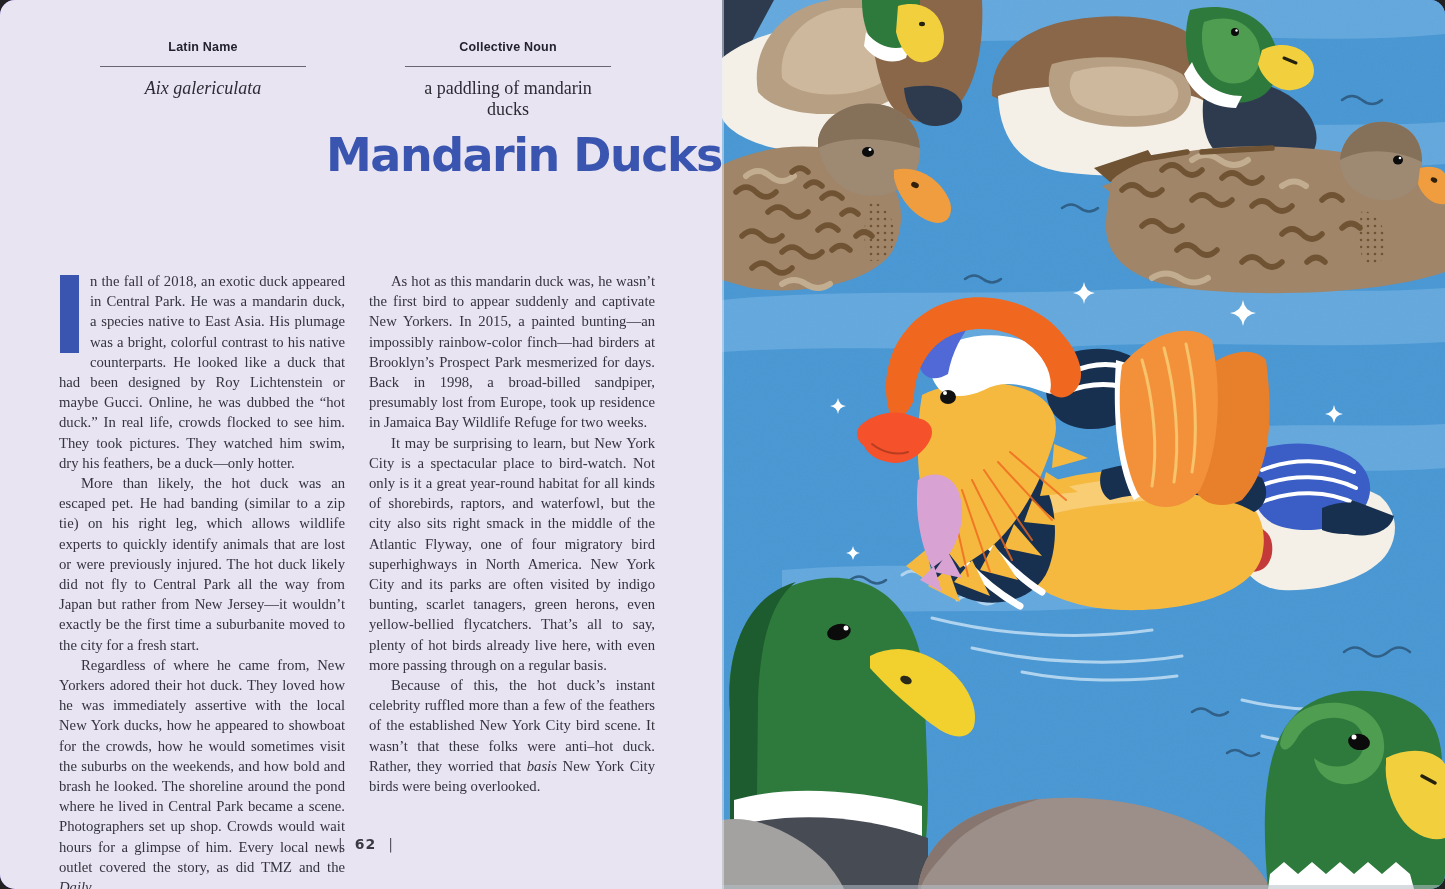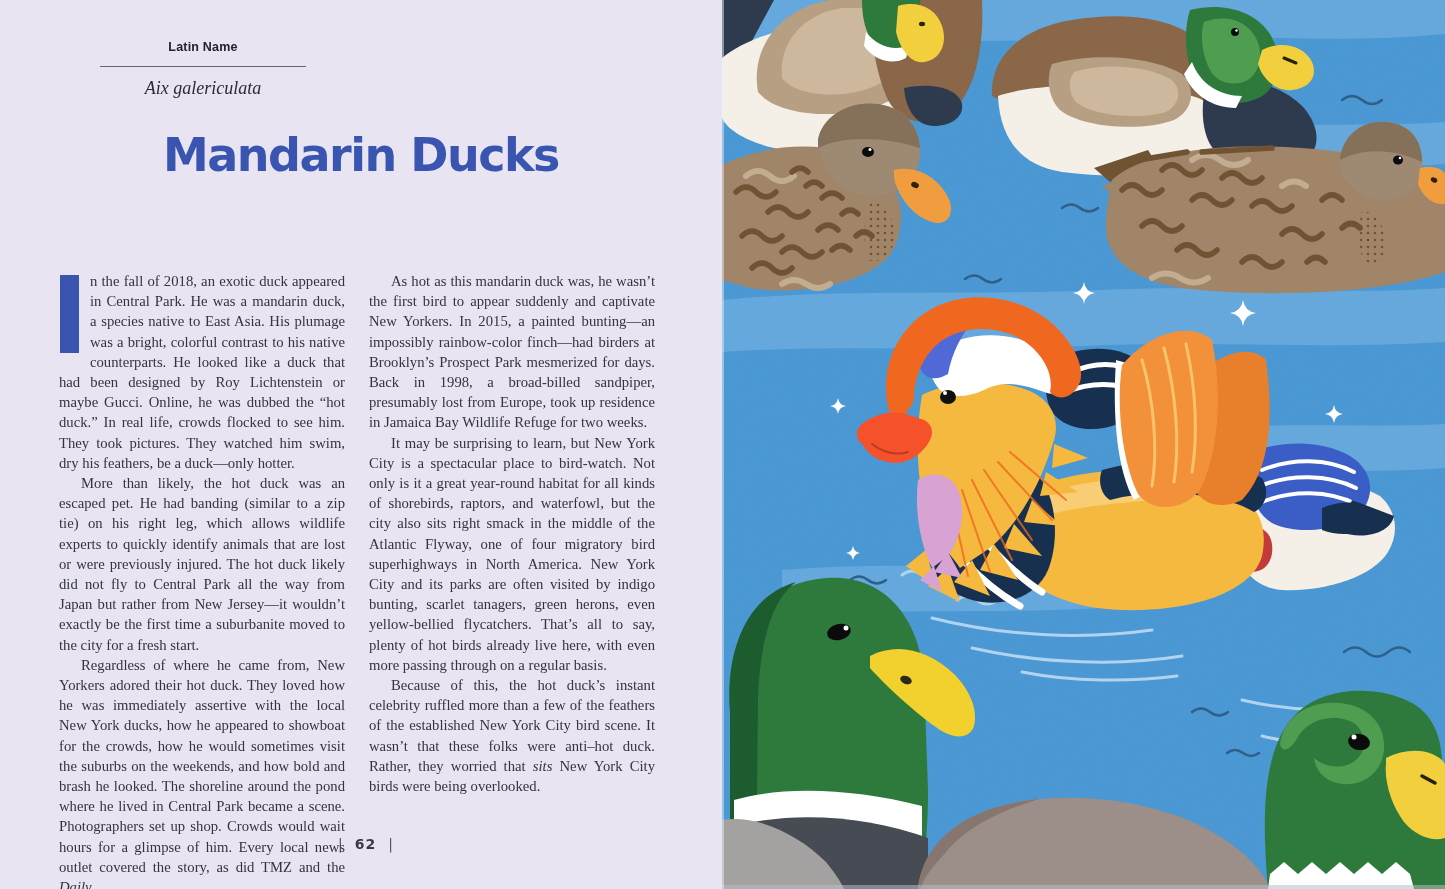--- a/index.html
+++ b/index.html
@@ -1,27 +1,27 @@
 <!DOCTYPE html>
 <html style="--page-bg: #e8e4f1; --title-blue: #3a55b0; --text: #34333e; --water: #4695d2; --water-band: #79b5e4; --ripple-dark: #2b5c84; --ripple-light: #aed2ee; --green: #2e7a3c; --green-light: #4f9d50; --green-dark: #1d5c2f; --yellow: #f2cf3d; --yellow2: #f2d12e; --brown: #8a6748; --tan: #b79f84; --tan-light: #cdb89d; --cream: #f4f0e7; --navy: #2e3b4f; --deep-navy: #17304f; --fem: #a08568; --fem-dark: #6f5333; --fem-light: #c2ad90; --fem-face: #9e8973; --fem-crown: #85705a; --bill-orange: #ef9d3e; --crest: #f0681f; --crown-blue: #5069d6; --gold: #f5b93f; --gold-light: #f8cd74; --pink: #d8a3d3; --bill-red: #f5512b; --sail: #f3913b; --sail-dark: #e87f2a; --wing-blue: #3a5ec6; --red: #c43a3a; --slate: #474b54; --gray-body: #a3a2a0; --mound: #9c8e88; --mound-dark: #86766f;"><head>
 <meta charset="utf-8">
 <style>
   html,body{margin:0;padding:0;background:#222;}
   .screen{position:relative;width:1445px;height:889px;overflow:hidden;background:#8b5cf6;
-          font-family:"Liberation Serif",serif;}
+          font-family:"Liberation Serif",serif;border-radius:15px;}
   
   .page-left{position:absolute;left:0;top:0;width:722px;height:889px;background:var(--page-bg);}
   .hdr{position:absolute;top:40px;width:206px;text-align:center;}
   .hdr-latin{left:100px;} .hdr-coll{left:405px;}
   .hdr-label{font-family:"Liberation Sans",sans-serif;font-weight:bold;font-size:12.5px;
              color:#23222e;letter-spacing:.2px;}
   .hdr-rule{border:0;border-top:1.5px solid #6a6570;margin:12px 0 11px 0;}
   .hdr-value{font-size:18px;color:#2c2b35;}
   .hdr-value.italic{font-style:italic;}
-  .page-title{position:absolute;top:128px;left:0;width:722px;text-align:center;
+  .page-title{position:absolute;top:128px;left:0;width:722px;text-align:right;
               font-family:"DejaVu Sans",sans-serif;font-weight:bold;font-size:46px;
               letter-spacing:-1.5px;color:var(--title-blue);}
   .columns{position:absolute;left:59px;top:227px;width:596px;display:flex;gap:24px;}
   .col{width:286px;margin-top:44px;}
   .para{margin:0;text-indent:22px;font-size:14.7px;line-height:20.2px;color:var(--text);
         text-align:justify;}
   .para.noindent{text-indent:0;}
   .dropcap{display:block;float:left;width:19px;height:78px;background:var(--title-blue);
            color:transparent;overflow:hidden;margin:4px 11px 2px 1px;}
   .footer{position:absolute;top:836px;left:0;width:667px;text-align:center;
@@ -38,33 +38,38 @@
 <div class="screen">
 
   <div class="page-left">
 
     <div class="hdr hdr-latin">
       <div class="hdr-label">Latin Name</div>
       <hr class="hdr-rule">
       <div class="hdr-value italic">Aix galericulata</div>
     </div>
 
+    <div class="hdr hdr-coll">
+      <div class="hdr-label">Collective Noun</div>
+      <hr class="hdr-rule">
+      <div class="hdr-value">a paddling of mandarin ducks</div>
+    </div>
 
     <div class="page-title">Mandarin Ducks</div>
 
     <div class="columns">
       <div class="col">
           <p class="para noindent"><span class="dropcap">I</span><span>n the fall of 2018, an exotic duck appeared in Central Park. He was a mandarin duck, a species native to East Asia. His plumage was a bright, colorful contrast to his native counterparts. He looked like a duck that had been designed by Roy Lichtenstein or maybe Gucci. Online, he was dubbed the “hot duck.” In real life, crowds flocked to see him. They took pictures. They watched him swim, dry his feathers, be a duck—only hotter.</span></p>
           <p class="para"><span>More than likely, the hot duck was an escaped pet. He had banding (similar to a zip tie) on his right leg, which allows wildlife experts to quickly identify animals that are lost or were previously injured. The hot duck likely did not fly to Central Park all the way from Japan but rather from New Jersey—it wouldn’t exactly be the first time a suburbanite moved to the city for a fresh start.</span></p>
           <p class="para"><span>Regardless of where he came from, New Yorkers adored their hot duck. They loved how he was immediately assertive with the local New York ducks, how he appeared to showboat for the crowds, how he would sometimes visit the suburbs on the weekends, and how bold and brash he looked. The shoreline around the pond where he lived in Central Park became a scene. Photographers set up shop. Crowds would wait hours for a glimpse of him. Every local news outlet covered the story, as did TMZ and the </span><em>Daily</em></p>
         </div>
       <div class="col">
           <p class="para"><span>As hot as this mandarin duck was, he wasn’t the first bird to appear suddenly and captivate New Yorkers. In 2015, a painted bunting—an impossibly rainbow-color finch—had birders at Brooklyn’s Prospect Park mesmerized for days. Back in 1998, a broad-billed sandpiper, presumably lost from Europe, took up residence in Jamaica Bay Wildlife Refuge for two weeks.</span></p>
           <p class="para"><span>It may be surprising to learn, but New York City is a spectacular place to bird-watch. Not only is it a great year-round habitat for all kinds of shorebirds, raptors, and waterfowl, but the city also sits right smack in the middle of the Atlantic Flyway, one of four migratory bird superhighways in North America. New York City and its parks are often visited by indigo bunting, scarlet tanagers, green herons, even yellow-bellied flycatchers. That’s all to say, plenty of hot birds already live here, with even more passing through on a regular basis.</span></p>
-          <p class="para"><span>Because of this, the hot duck’s instant celebrity ruffled more than a few of the feathers of the established New York City bird scene. It wasn’t that these folks were anti–hot duck. Rather, they worried that </span><em>sits</em><span> New York City birds were being overlooked.</span></p>
+          <p class="para"><span>Because of this, the hot duck’s instant celebrity ruffled more than a few of the feathers of the established New York City bird scene. It wasn’t that these folks were anti–hot duck. Rather, they worried that </span><em>basis</em><span> New York City birds were being overlooked.</span></p>
         </div>
     </div>
 
     <div class="footer">
       <span class="bar">|</span><span class="num">62</span><span class="bar">|</span>
     </div>
   </div>
 
   <div class="page-right">
     <svg width="723" height="889" viewBox="0 0 723 889">

